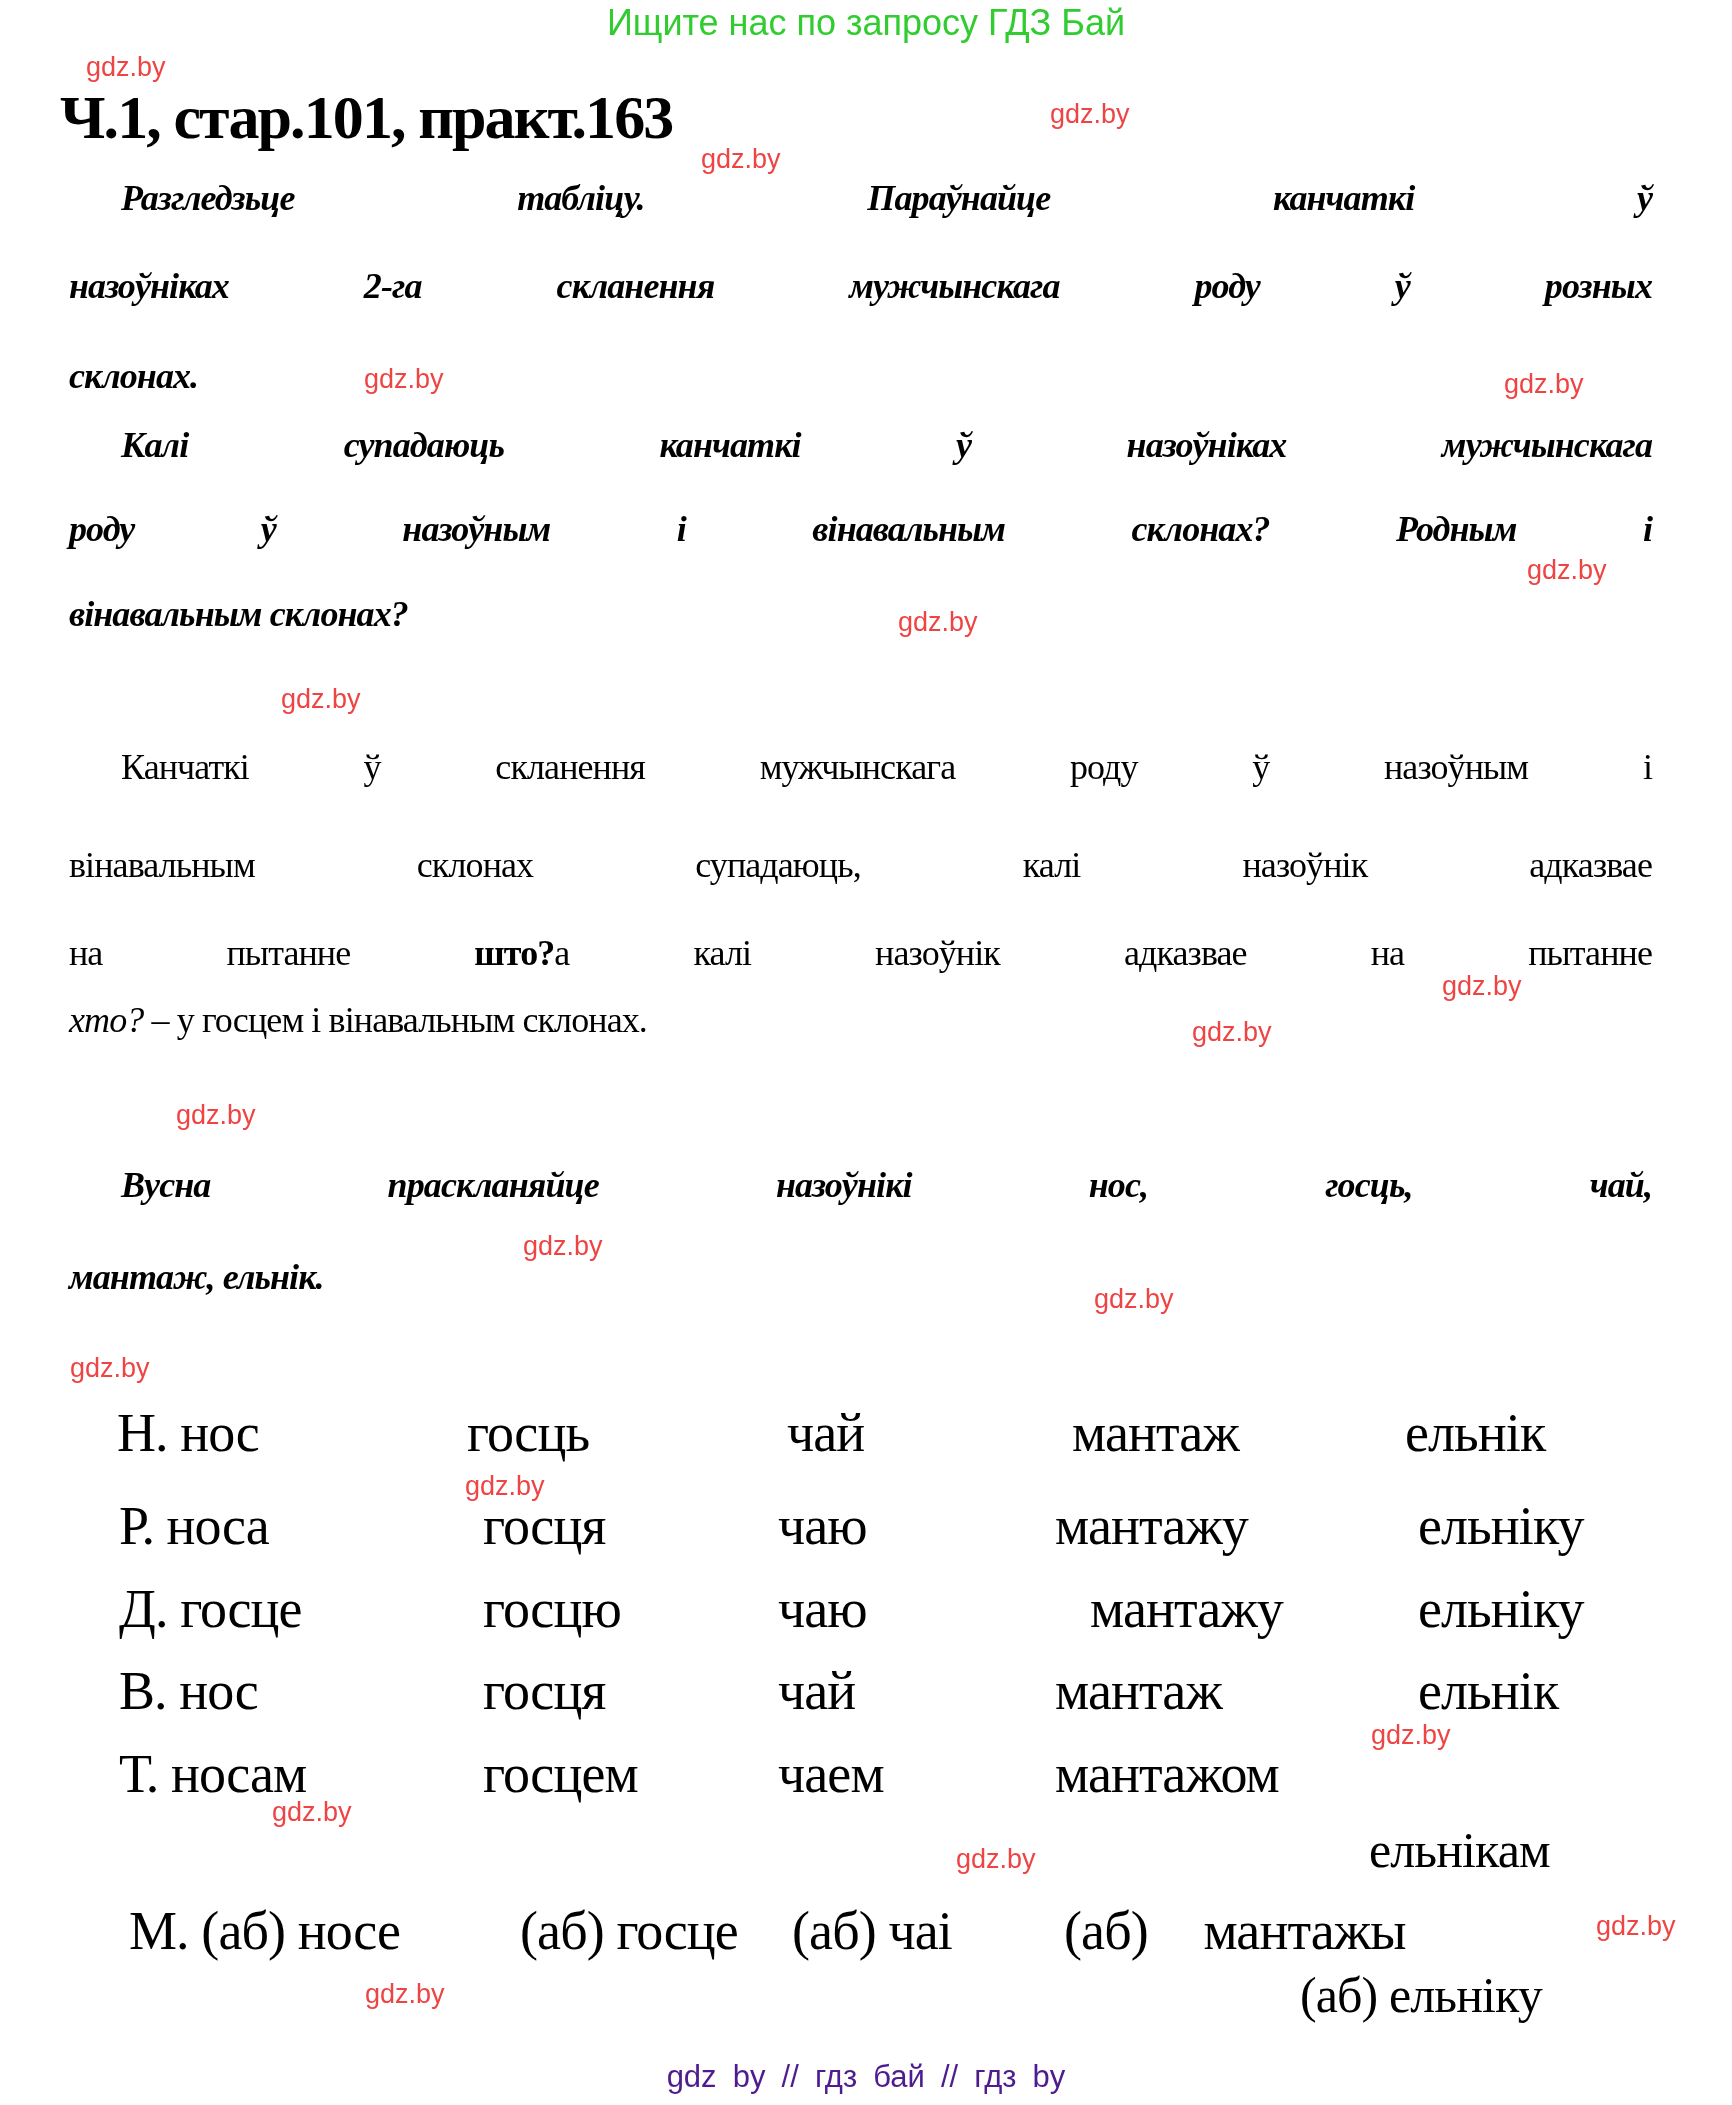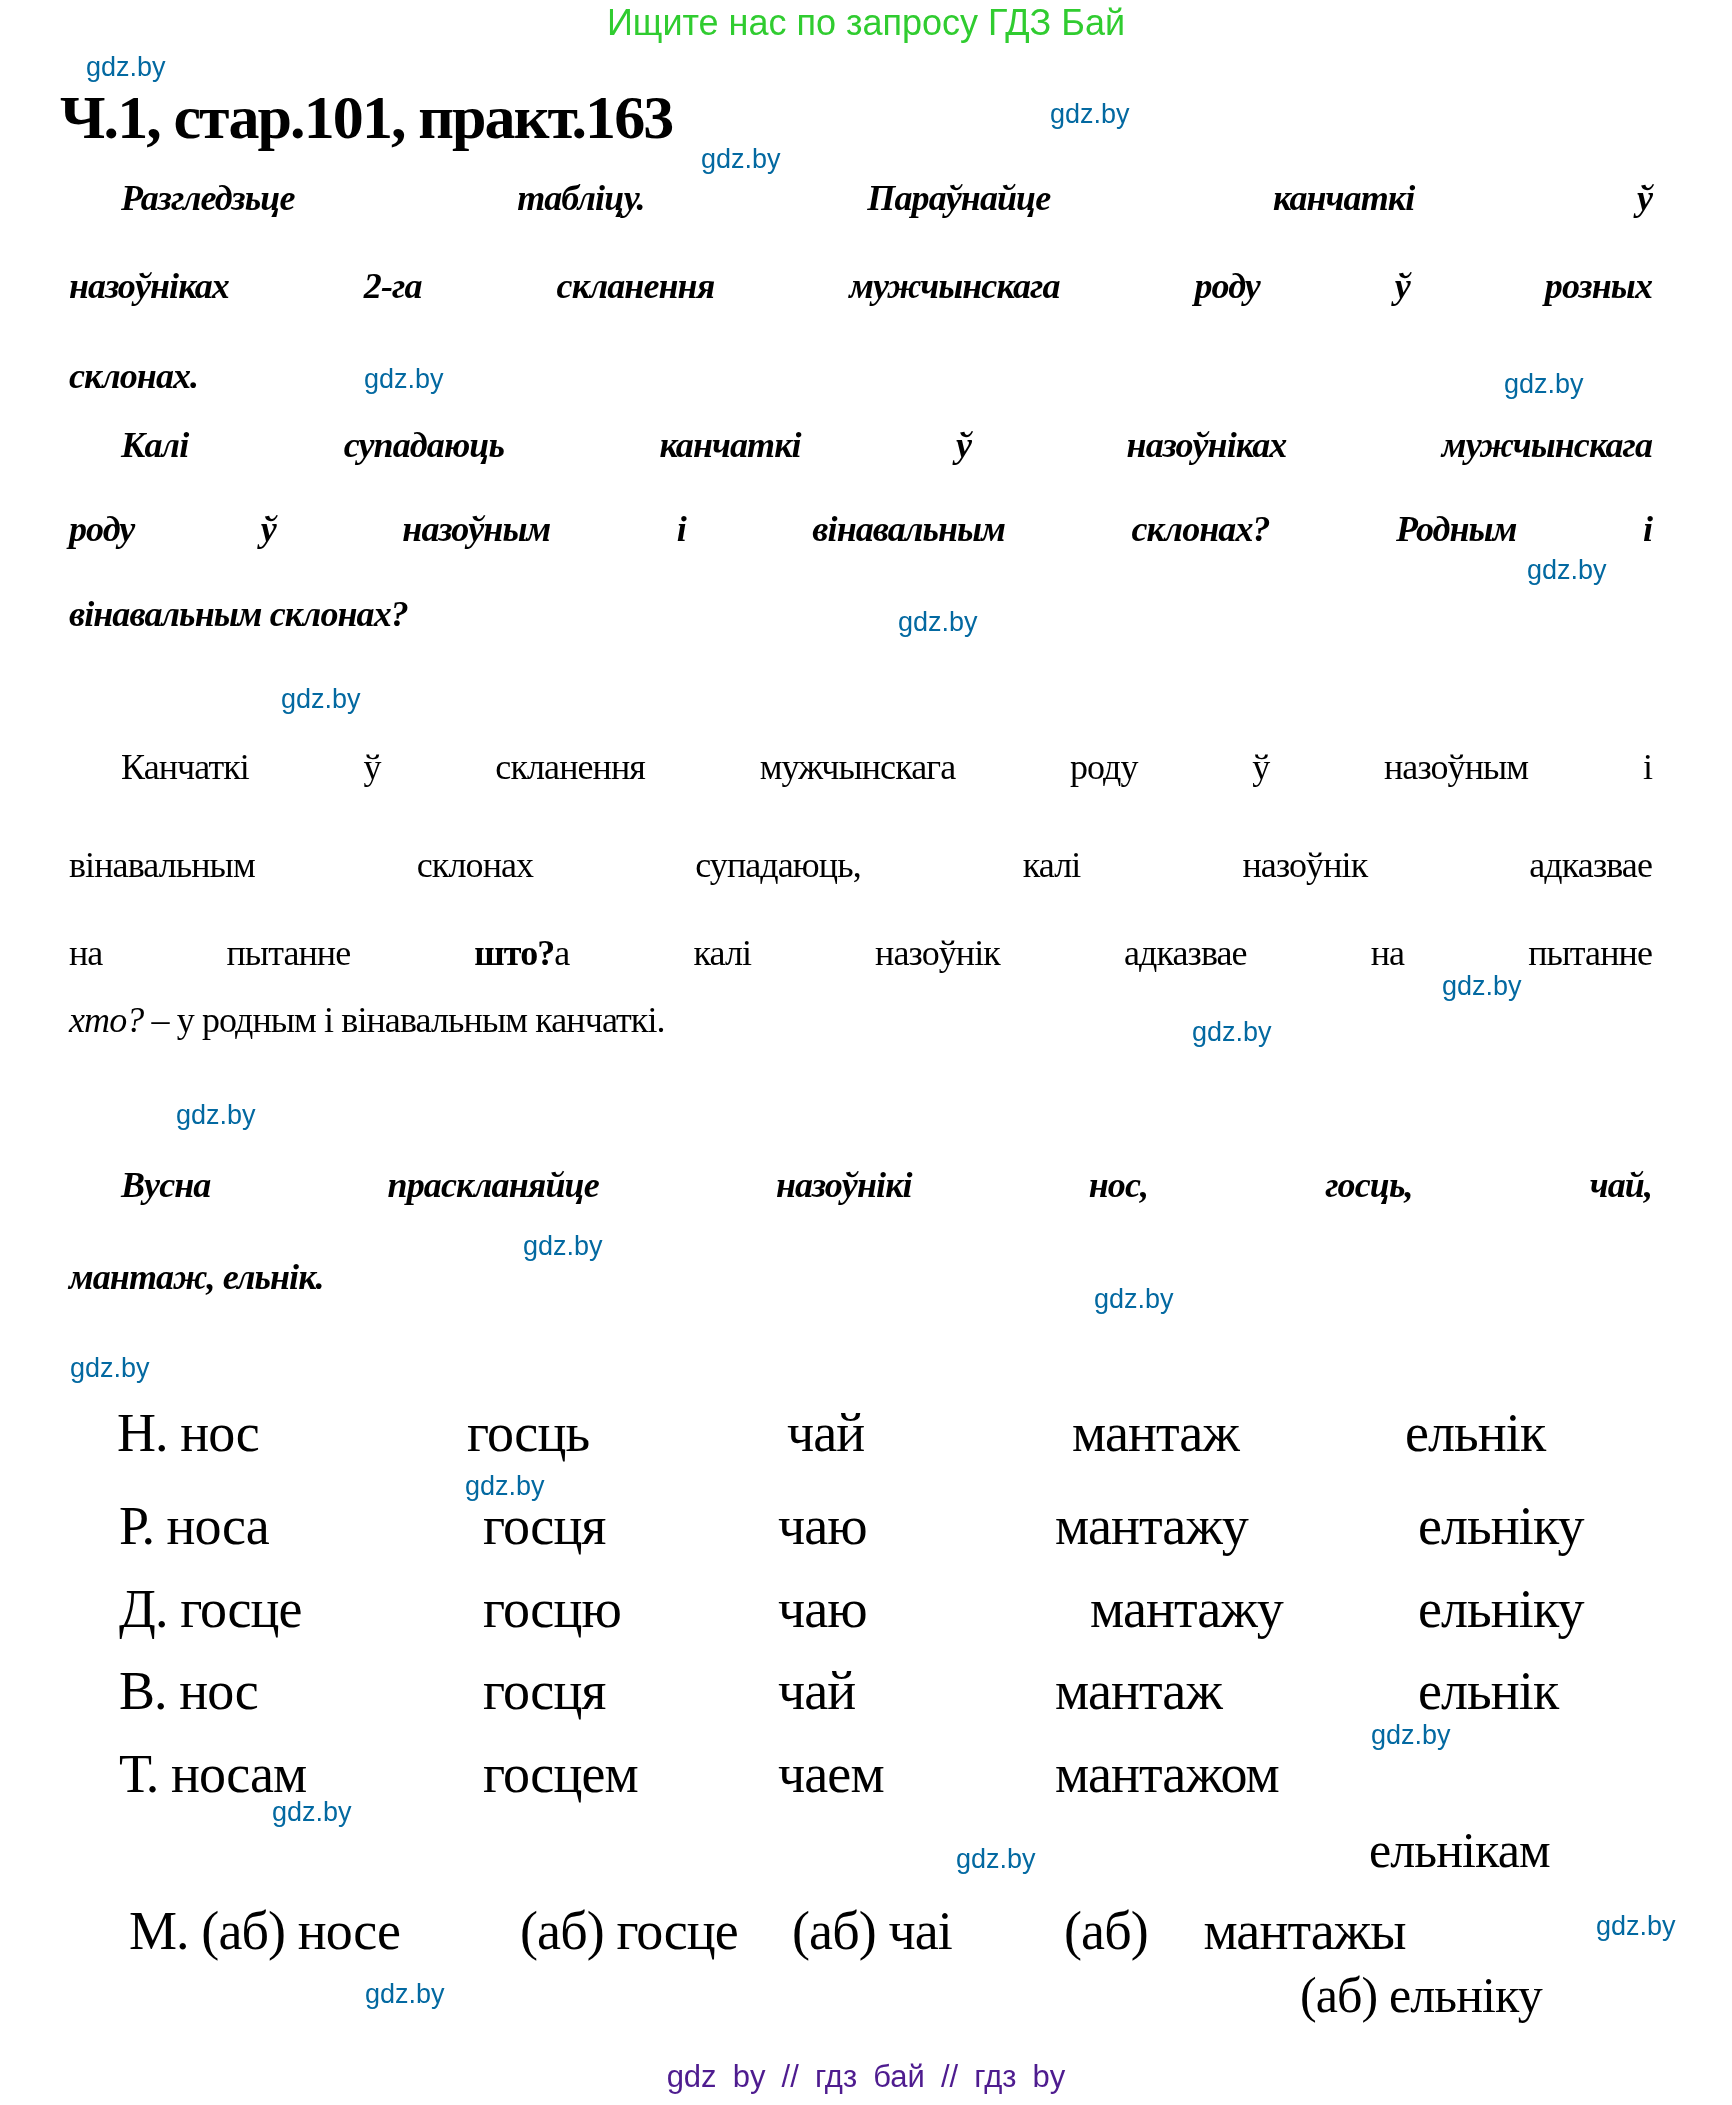--- a/index.html
+++ b/index.html
@@ -57,21 +57,21 @@
   .cellp {
     position: absolute;
     font-size: 50px;
     letter-spacing: -0.9px;
     white-space: nowrap;
   }
   .wm {
     position: absolute;
     font-family: "Liberation Sans", "DejaVu Sans", sans-serif;
     font-size: 27px;
-    color: #0369a1;
+    color: #ef4444;
     white-space: nowrap;
   }
   .footer {
     position: absolute;
     top: 2059px; left: 0; width: 100%;
     text-align: center;
     font-family: "Liberation Sans", "DejaVu Sans", sans-serif;
     font-size: 31px;
     word-spacing: 7.5px;
     color: #4e1c8f;
@@ -90,21 +90,21 @@
   <div class="ln bi" style="top:255px">назоўніках 2-га скланення мужчынскага роду ў розных</div>
   <div class="ln bi last" style="top:345px">склонах.</div>
 
   <div class="ln bi ind" style="top:414px">Калі супадаюць канчаткі ў назоўніках мужчынскага</div>
   <div class="ln bi" style="top:498px">роду ў назоўным і вінавальным склонах? Родным і</div>
   <div class="ln bi last" style="top:583px">вінавальным склонах?</div>
 
   <div class="ln ind" style="top:736px">Канчаткі ў скланення мужчынскага роду ў назоўным і</div>
   <div class="ln" style="top:834px">вінавальным склонах супадаюць, калі назоўнік адказвае</div>
   <div class="ln" style="top:922px"><span>на пытанне </span><b>што?</b><span>а калі назоўнік адказвае на пытанне</span></div>
-  <div class="ln last" style="top:989px"><i>хто?</i><span> – у родным і вінавальным канчаткі.</span></div>
+  <div class="ln last" style="top:989px"><i>хто?</i><span> – у госцем і вінавальным склонах.</span></div>
 
   <div class="ln bi ind" style="top:1154px">Вусна праскланяйце назоўнікі нос, госць, чай,</div>
   <div class="ln bi last" style="top:1246px">мантаж, ельнік.</div>
 
   <div class="row" style="top:1402px">
     <span class="cell" style="left:117px">Н. нос</span>
     <span class="cell" style="left:467px">госць</span>
     <span class="cell" style="left:787px">чай</span>
     <span class="cell" style="left:1072px">мантаж</span>
     <span class="cell" style="left:1405px">ельнік</span>

